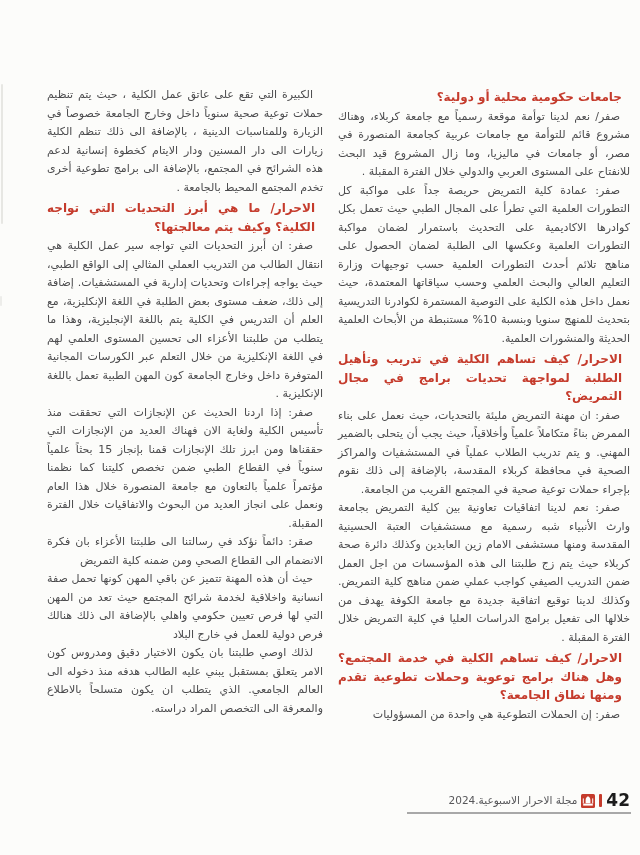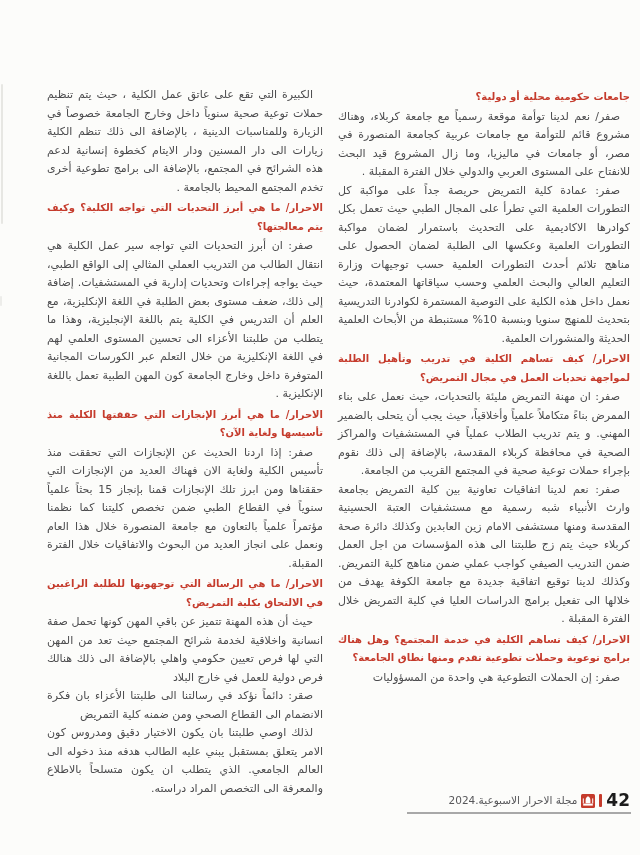--- a/index.html
+++ b/index.html
@@ -28,22 +28,22 @@
   .col-right{width:292px;flex:0 0 292px;}
   .col-left{flex:1 1 auto;min-width:0;}
   p.a{
     margin:0;
     font-size:11px;line-height:18.5px;
     color:#4b4b4d;
     text-align:justify;
     text-indent:10px;
   }
   p.q{
-    margin:2px 0 1px 0;
-    font-size:10px;line-height:18.5px;
+    margin:2px 8px 1px 0;
+    font-size:12px;line-height:18.5px;
     font-weight:bold;
     color:#c53b2c;
     text-align:justify;
   }
   .footer{
     position:absolute;top:791px;right:10px;
     display:flex;direction:rtl;align-items:center;gap:4px;
   }
   .footer .page-num{
     font-size:17px;font-weight:bold;color:#1c1c1c;
@@ -68,35 +68,33 @@
 <div class="page">
 
   <div class="edge-artifact"></div>
   <div class="edge-artifact2"></div>
 
   <div class="columns">
     <div class="col col-right" id="col-right">
         <p class="q">جامعات حكومية محلية أو دولية؟</p>
         <p class="a">صفر/ نعم لدينا توأمة موقعة رسمياً مع جامعة كربلاء، وهناك مشروع قائم للتوأمة مع جامعات عربية كجامعة المنصورة في مصر، أو جامعات في ماليزيا، وما زال المشروع قيد البحث للانفتاح على المستوى العربي والدولي خلال الفترة المقبلة .</p>
         <p class="a">صفر: عمادة كلية التمريض حريصة جداً على مواكبة كل التطورات العلمية التي تطرأ على المجال الطبي حيث تعمل بكل كوادرها الاكاديمية على التحديث باستمرار لضمان مواكبة التطورات العلمية وعكسها الى الطلبة لضمان الحصول على مناهج تلائم أحدث التطورات العلمية حسب توجيهات وزارة التعليم العالي والبحث العلمي وحسب سياقاتها المعتمدة، حيث نعمل داخل هذه الكلية على التوصية المستمرة لكوادرنا التدريسية بتحديث للمنهج سنويا وبنسبة 10% مستنبطة من الأبحاث العلمية الحديثة والمنشورات العلمية.</p>
-        <p class="q">الاحرار/ كيف تساهم الكلية في تدريب وتأهيل الطلبة لمواجهة تحديات العمل في مجال التمريض؟</p>
+        <p class="q">الاحرار/ كيف تساهم الكلية في تدريب وتأهيل الطلبة لمواجهة تحديات برامج في مجال التمريض؟</p>
         <p class="a">صفر: ان مهنة التمريض مليئة بالتحديات، حيث نعمل على بناء الممرض بناءً متكاملاً علمياً وأخلاقياً، حيث يجب أن يتحلى بالضمير المهني. و يتم تدريب الطلاب عملياً في المستشفيات والمراكز الصحية في محافظة كربلاء المقدسة، بالإضافة إلى ذلك نقوم بإجراء حملات توعية صحية في المجتمع القريب من الجامعة.</p>
         <p class="a">صفر: نعم لدينا اتفاقيات تعاونية بين كلية التمريض بجامعة وارث الأنبياء شبه رسمية مع مستشفيات العتبة الحسينية المقدسة ومنها مستشفى الامام زين العابدين وكذلك دائرة صحة كربلاء حيث يتم زج طلبتنا الى هذه المؤسسات من اجل العمل ضمن التدريب الصيفي كواجب عملي ضمن مناهج كلية التمريض. وكذلك لدينا توقيع اتفاقية جديدة مع جامعة الكوفة يهدف من خلالها الى تفعيل برامج الدراسات العليا في كلية التمريض خلال الفترة المقبلة .</p>
         <p class="q">الاحرار/ كيف تساهم الكلية في خدمة المجتمع؟ وهل هناك برامج توعوية وحملات تطوعية تقدم ومنها نطاق الجامعة؟</p>
         <p class="a">صفر: إن الحملات التطوعية هي واحدة من المسؤوليات</p>
       </div>
     <div class="col col-left" id="col-left">
         <p class="a">الكبيرة التي تقع على عاتق عمل الكلية ، حيث يتم تنظيم حملات توعية صحية سنوياً داخل وخارج الجامعة خصوصاً في الزيارة وللمناسبات الدينية ، بالإضافة الى ذلك تنظم الكلية زيارات الى دار المسنين ودار الايتام كخطوة إنسانية لدعم هذه الشرائح في المجتمع، بالإضافة الى برامج تطوعية أخرى تخدم المجتمع المحيط بالجامعة .</p>
         <p class="q">الاحرار/ ما هي أبرز التحديات التي تواجه الكلية؟ وكيف يتم معالجتها؟</p>
         <p class="a">صفر: ان أبرز التحديات التي تواجه سير عمل الكلية هي انتقال الطالب من التدريب العملي المثالي إلى الواقع الطبي، حيث يواجه إجراءات وتحديات إدارية في المستشفيات. إضافة إلى ذلك، ضعف مستوى بعض الطلبة في اللغة الإنكليزية، مع العلم أن التدريس في الكلية يتم باللغة الإنجليزية، وهذا ما يتطلب من طلبتنا الأعزاء الى تحسين المستوى العلمي لهم في اللغة الإنكليزية من خلال التعلم عبر الكورسات المجانية المتوفرة داخل وخارج الجامعة كون المهن الطبية تعمل باللغة الإنكليزية .</p>
-        <p class="q">الاحرار/ ما هي أبرز الإنجازات التي حققتها الكلية منذ تأسيسها ولغاية الآن؟</p>
         <p class="a">صفر: إذا اردنا الحديث عن الإنجازات التي تحققت منذ تأسيس الكلية ولغاية الان فهناك العديد من الإنجازات التي حققناها ومن ابرز تلك الإنجازات قمنا بإنجاز 15 بحثاً علمياً سنوياً في القطاع الطبي ضمن تخصص كليتنا كما نظمنا مؤتمراً علمياً بالتعاون مع جامعة المنصورة خلال هذا العام ونعمل على انجاز العديد من البحوث والاتفاقيات خلال الفترة المقبلة.</p>
-        <p class="q">الاحرار/ ما هي الرسالة التي توجهونها للطلبة الراغبين في الالتحاق بكلية التمريض؟</p>
+        <p class="a">صقر: دائماً نؤكد في رسالتنا الى طلبتنا الأعزاء بان فكرة الانضمام الى القطاع الصحي ومن ضمنه كلية التمريض</p>
         <p class="a">حيث أن هذه المهنة تتميز عن باقي المهن كونها تحمل صفة انسانية واخلاقية لخدمة شرائح المجتمع حيث تعد من المهن التي لها فرص تعيين حكومي واهلي بالإضافة الى ذلك هنالك فرص دولية للعمل في خارج البلاد</p>
-        <p class="a">صقر: دائماً نؤكد في رسالتنا الى طلبتنا الأعزاء بان فكرة الانضمام الى القطاع الصحي ومن ضمنه كلية التمريض</p>
         <p class="a">لذلك اوصي طلبتنا بان يكون الاختيار دقيق ومدروس كون الامر يتعلق بمستقبل يبني عليه الطالب هدفه منذ دخوله الى العالم الجامعي. الذي يتطلب ان يكون متسلحاً بالاطلاع والمعرفة الى التخصص المراد دراسته.</p>
       </div>
   </div>
 
   <div class="footer">
     <span class="page-num">42</span>
     <span class="sep"></span>
     <span class="logo-icon">
       <svg viewBox="0 0 14 14" width="14" height="14" aria-hidden="true">
         <rect x="0" y="0" width="14" height="14" rx="1.5" fill="#c53b2c"></rect>

